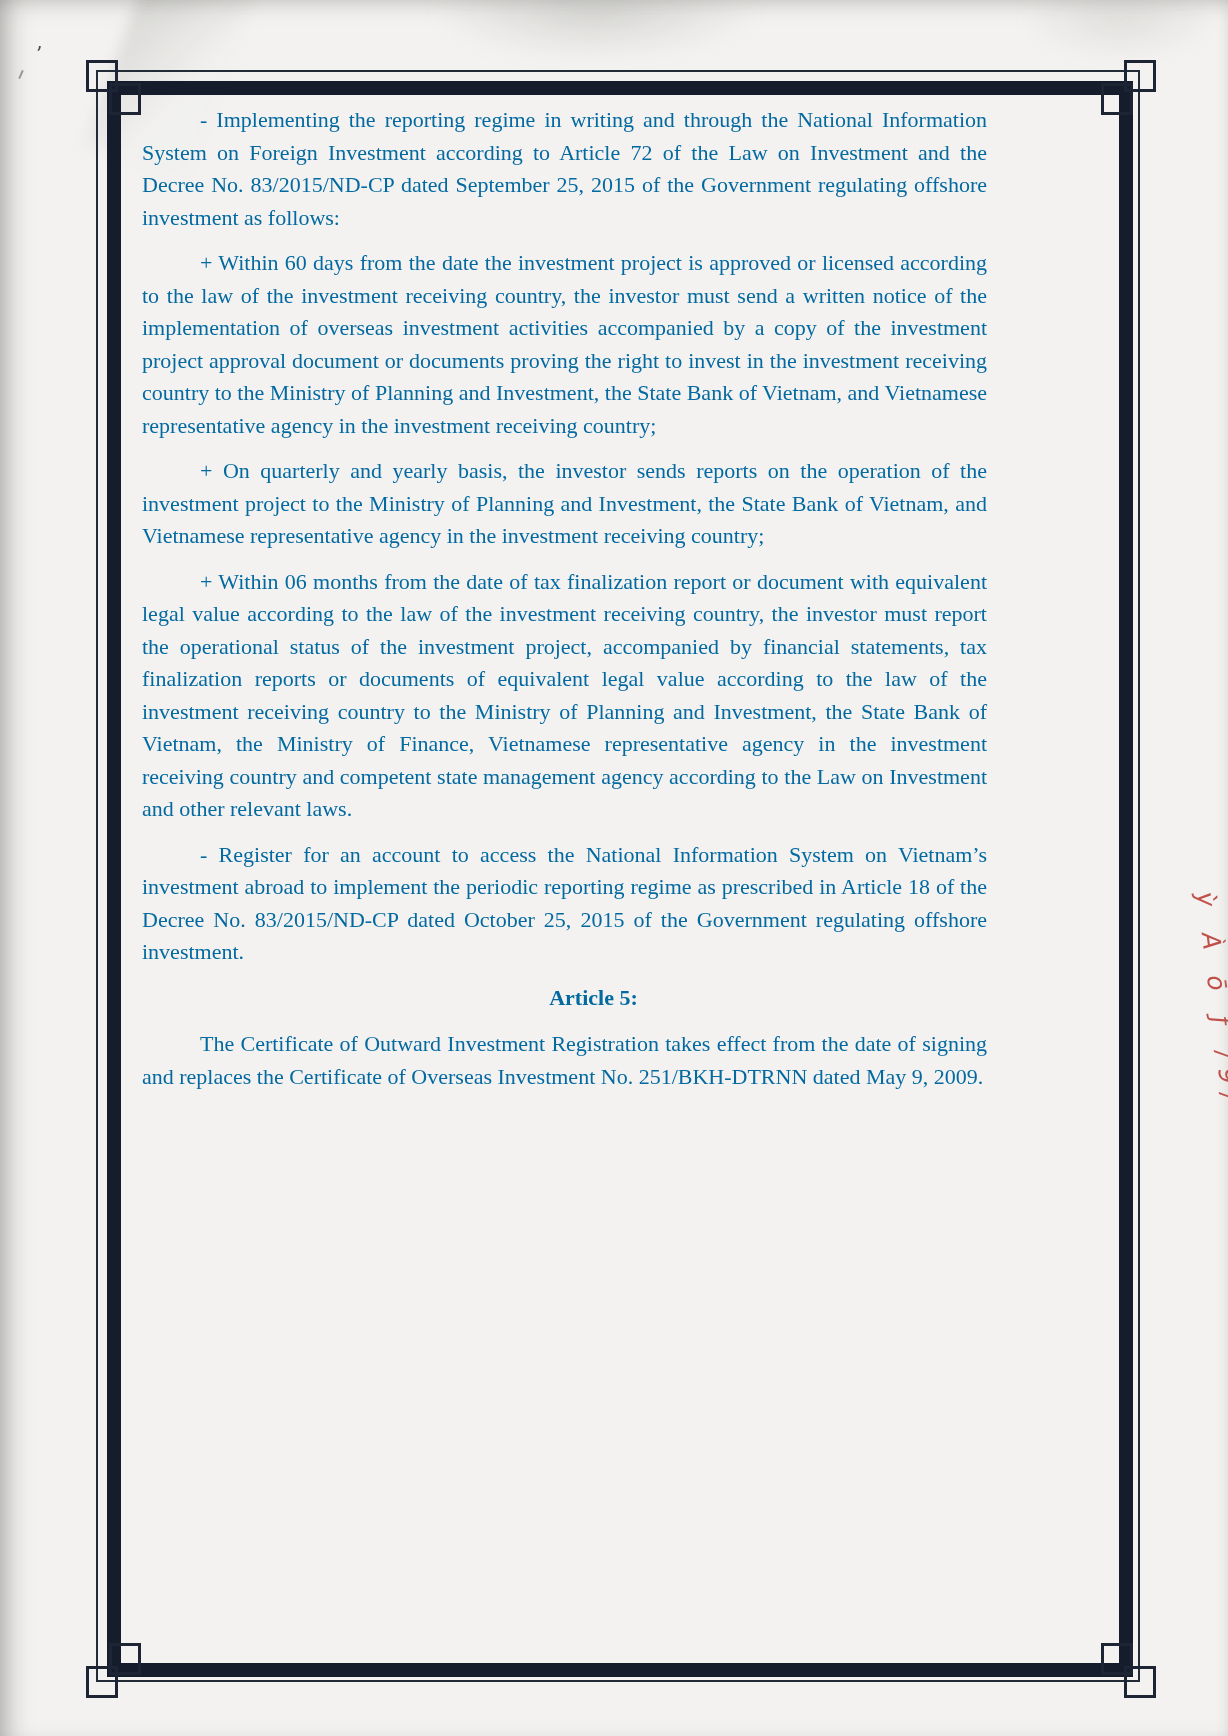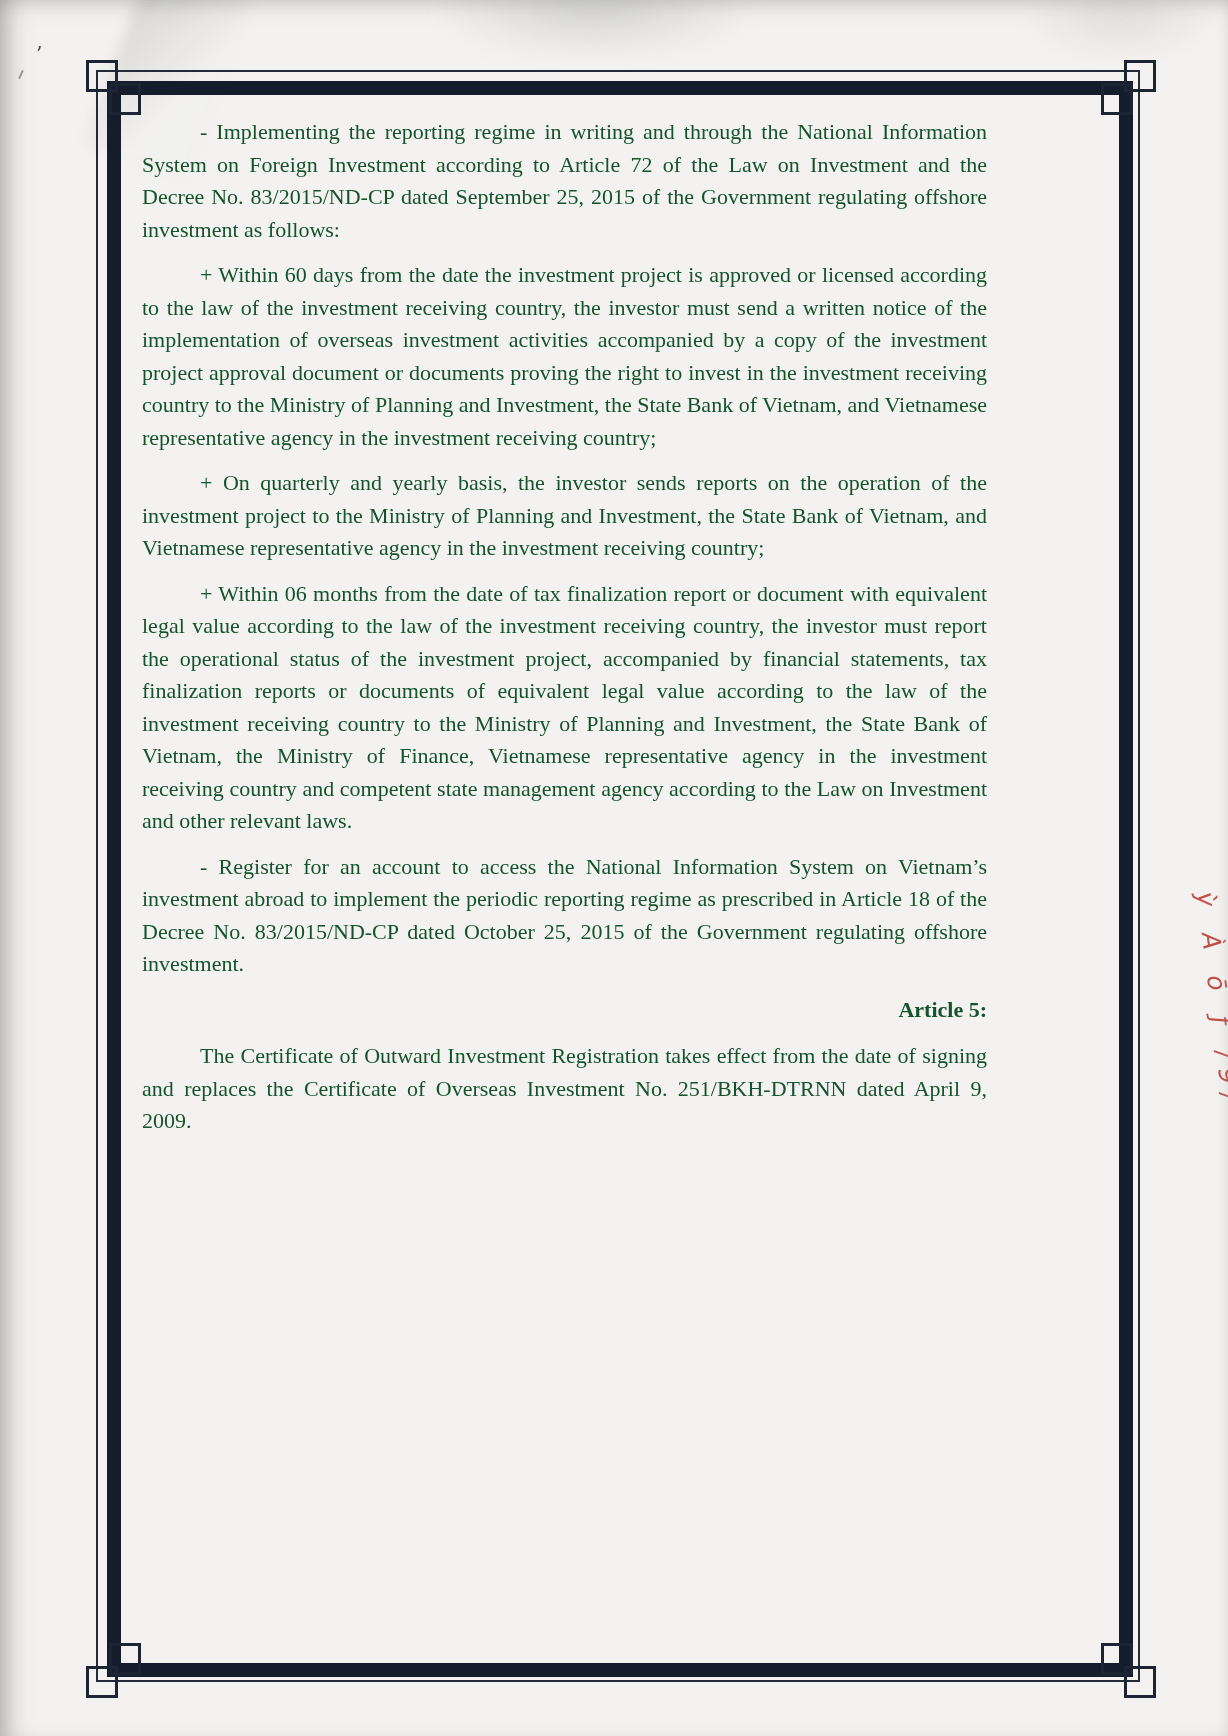--- a/index.html
+++ b/index.html
@@ -54,27 +54,27 @@
   .csq.tl-b { left:109px; top:83px; }
   .csq.tr-a { left:1124px; top:60px; }
   .csq.tr-b { left:1101px; top:83px; }
   .csq.bl-a { left:86px;  top:1666px; }
   .csq.bl-b { left:109px; top:1643px; }
   .csq.br-a { left:1124px; top:1666px; }
   .csq.br-b { left:1101px; top:1643px; }
 
   
   .content {
-    position:absolute; left:142px; top:116px; width:845px; z-index:4;
-    color:#14532d; font-size:22px; line-height:32.5px;
+    position:absolute; left:142px; top:104px; width:845px; z-index:4;
+    color:#0369a1; font-size:22px; line-height:32.5px;
     text-align:justify; text-justify:inter-word;
   }
   .content p { margin:0 0 13px 0; text-indent:58px; }
   .content p.heading {
-    font-weight:bold; text-align:right; margin:6px 0 14px 0;
+    font-weight:bold; text-align:center; margin:6px 0 14px 0;
   }
 
   
   .margin-note {
     position:absolute; right:-10px; top:892px; height:300px; width:48px; z-index:4;
     color:#bb3a33; font-family:"DejaVu Sans",sans-serif; font-style:italic;
     font-size:25px; letter-spacing:9px; opacity:0.88;
     writing-mode:vertical-rl; text-orientation:mixed;
     transform:rotate(-7deg); white-space:nowrap; overflow:hidden;
   }
@@ -101,18 +101,18 @@
   <div class="csq br-a"></div>
   <div class="csq br-b"></div>
 
   <div class="content">
     <p>- Implementing the reporting regime in writing and through the National Information System on Foreign Investment according to Article 72 of the Law on Investment and the Decree No. 83/2015/ND-CP dated September 25, 2015 of the Government regulating offshore investment as follows:</p>
     <p>+ Within 60 days from the date the investment project is approved or licensed according to the law of the investment receiving country, the investor must send a written notice of the implementation of overseas investment activities accompanied by a copy of the investment project approval document or documents proving the right to invest in the investment receiving country to the Ministry of Planning and Investment, the State Bank of Vietnam, and Vietnamese representative agency in the investment receiving country;</p>
     <p>+ On quarterly and yearly basis, the investor sends reports on the operation of the investment project to the Ministry of Planning and Investment, the State Bank of Vietnam, and Vietnamese representative agency in the investment receiving country;</p>
     <p>+ Within 06 months from the date of tax finalization report or document with equivalent legal value according to the law of the investment receiving country, the investor must report the operational status of the investment project, accompanied by financial statements, tax finalization reports or documents of equivalent legal value according to the law of the investment receiving country to the Ministry of Planning and Investment, the State Bank of Vietnam, the Ministry of Finance, Vietnamese representative agency in the investment receiving country and competent state management agency according to the Law on Investment and other relevant laws.</p>
     <p>- Register for an account to access the National Information System on Vietnam’s investment abroad to implement the periodic reporting regime as prescribed in Article 18 of the Decree No. 83/2015/ND-CP dated October 25, 2015 of the Government regulating offshore investment.</p>
     <p class="heading">Article 5:</p>
-    <p>The Certificate of Outward Investment Registration takes effect from the date of signing and replaces the Certificate of Overseas Investment No. 251/BKH-DTRNN dated April 9, 2009.</p>
+    <p>The Certificate of Outward Investment Registration takes effect from the date of signing and replaces the Certificate of Overseas Investment No. 251/BKH-DTRNN dated May 9, 2009.</p>
   </div>
 
   <div class="margin-note">ỳ À ō ƒ /9/</div>
 
 </div>
 
 </body></html>

